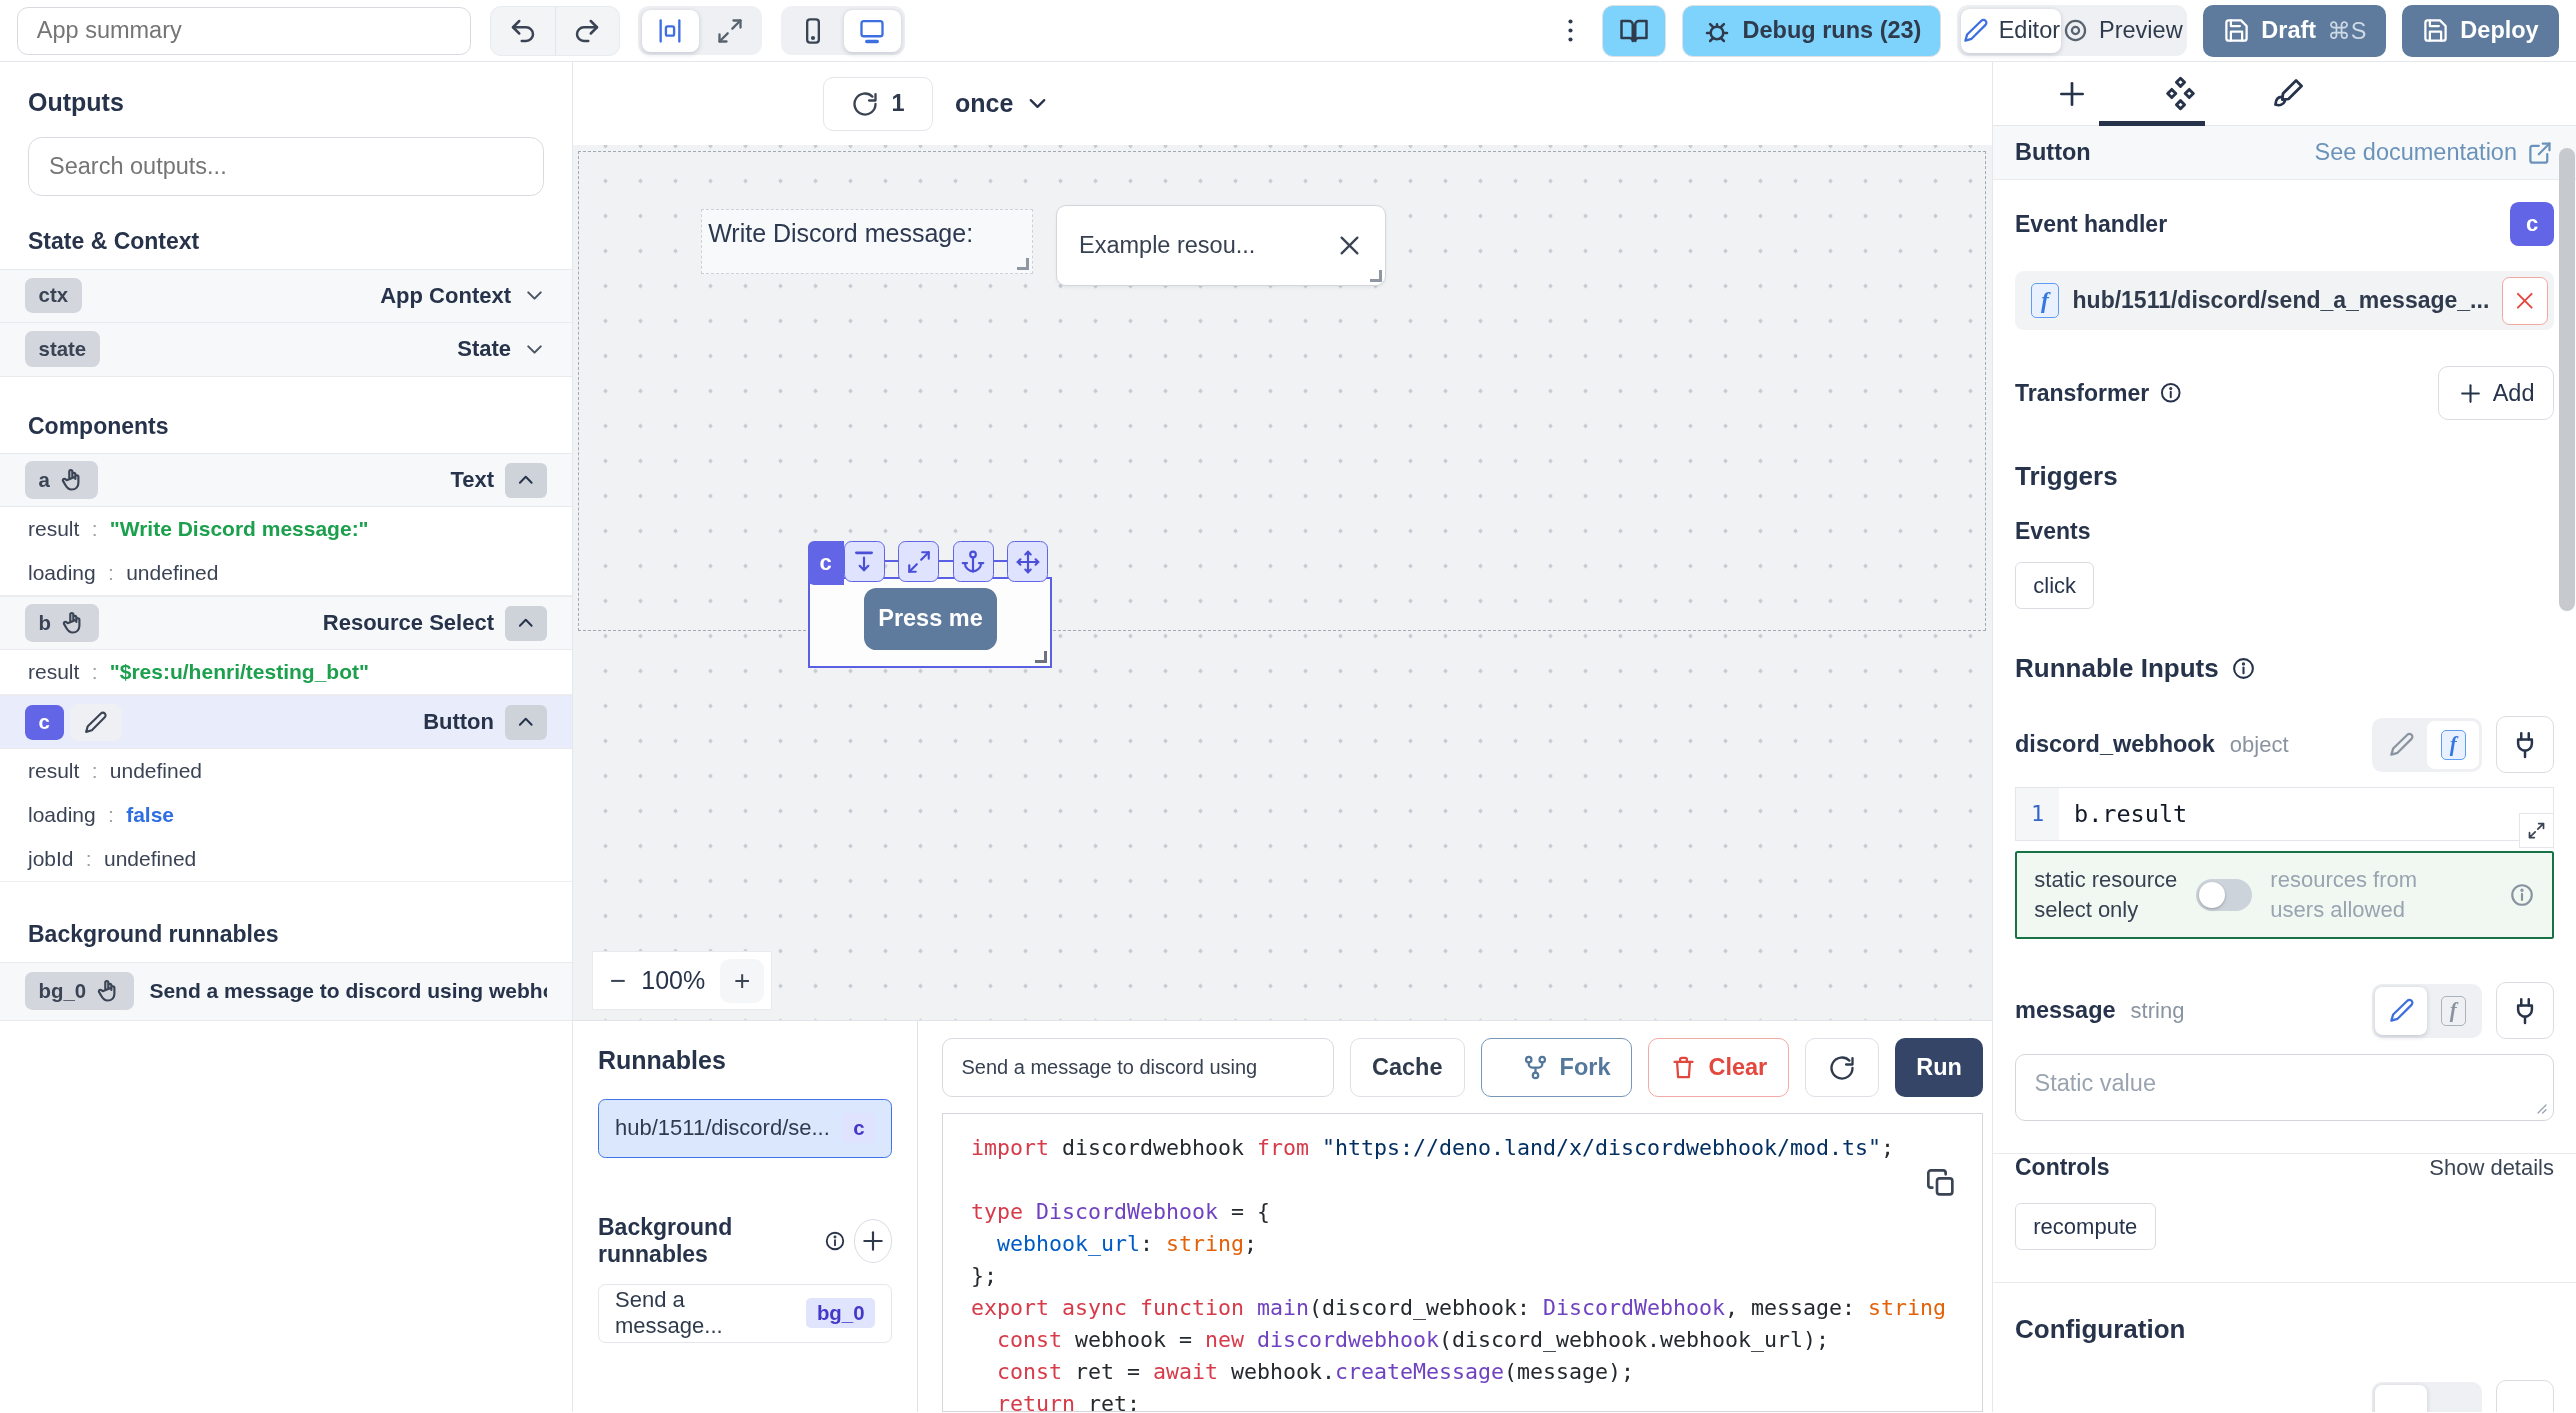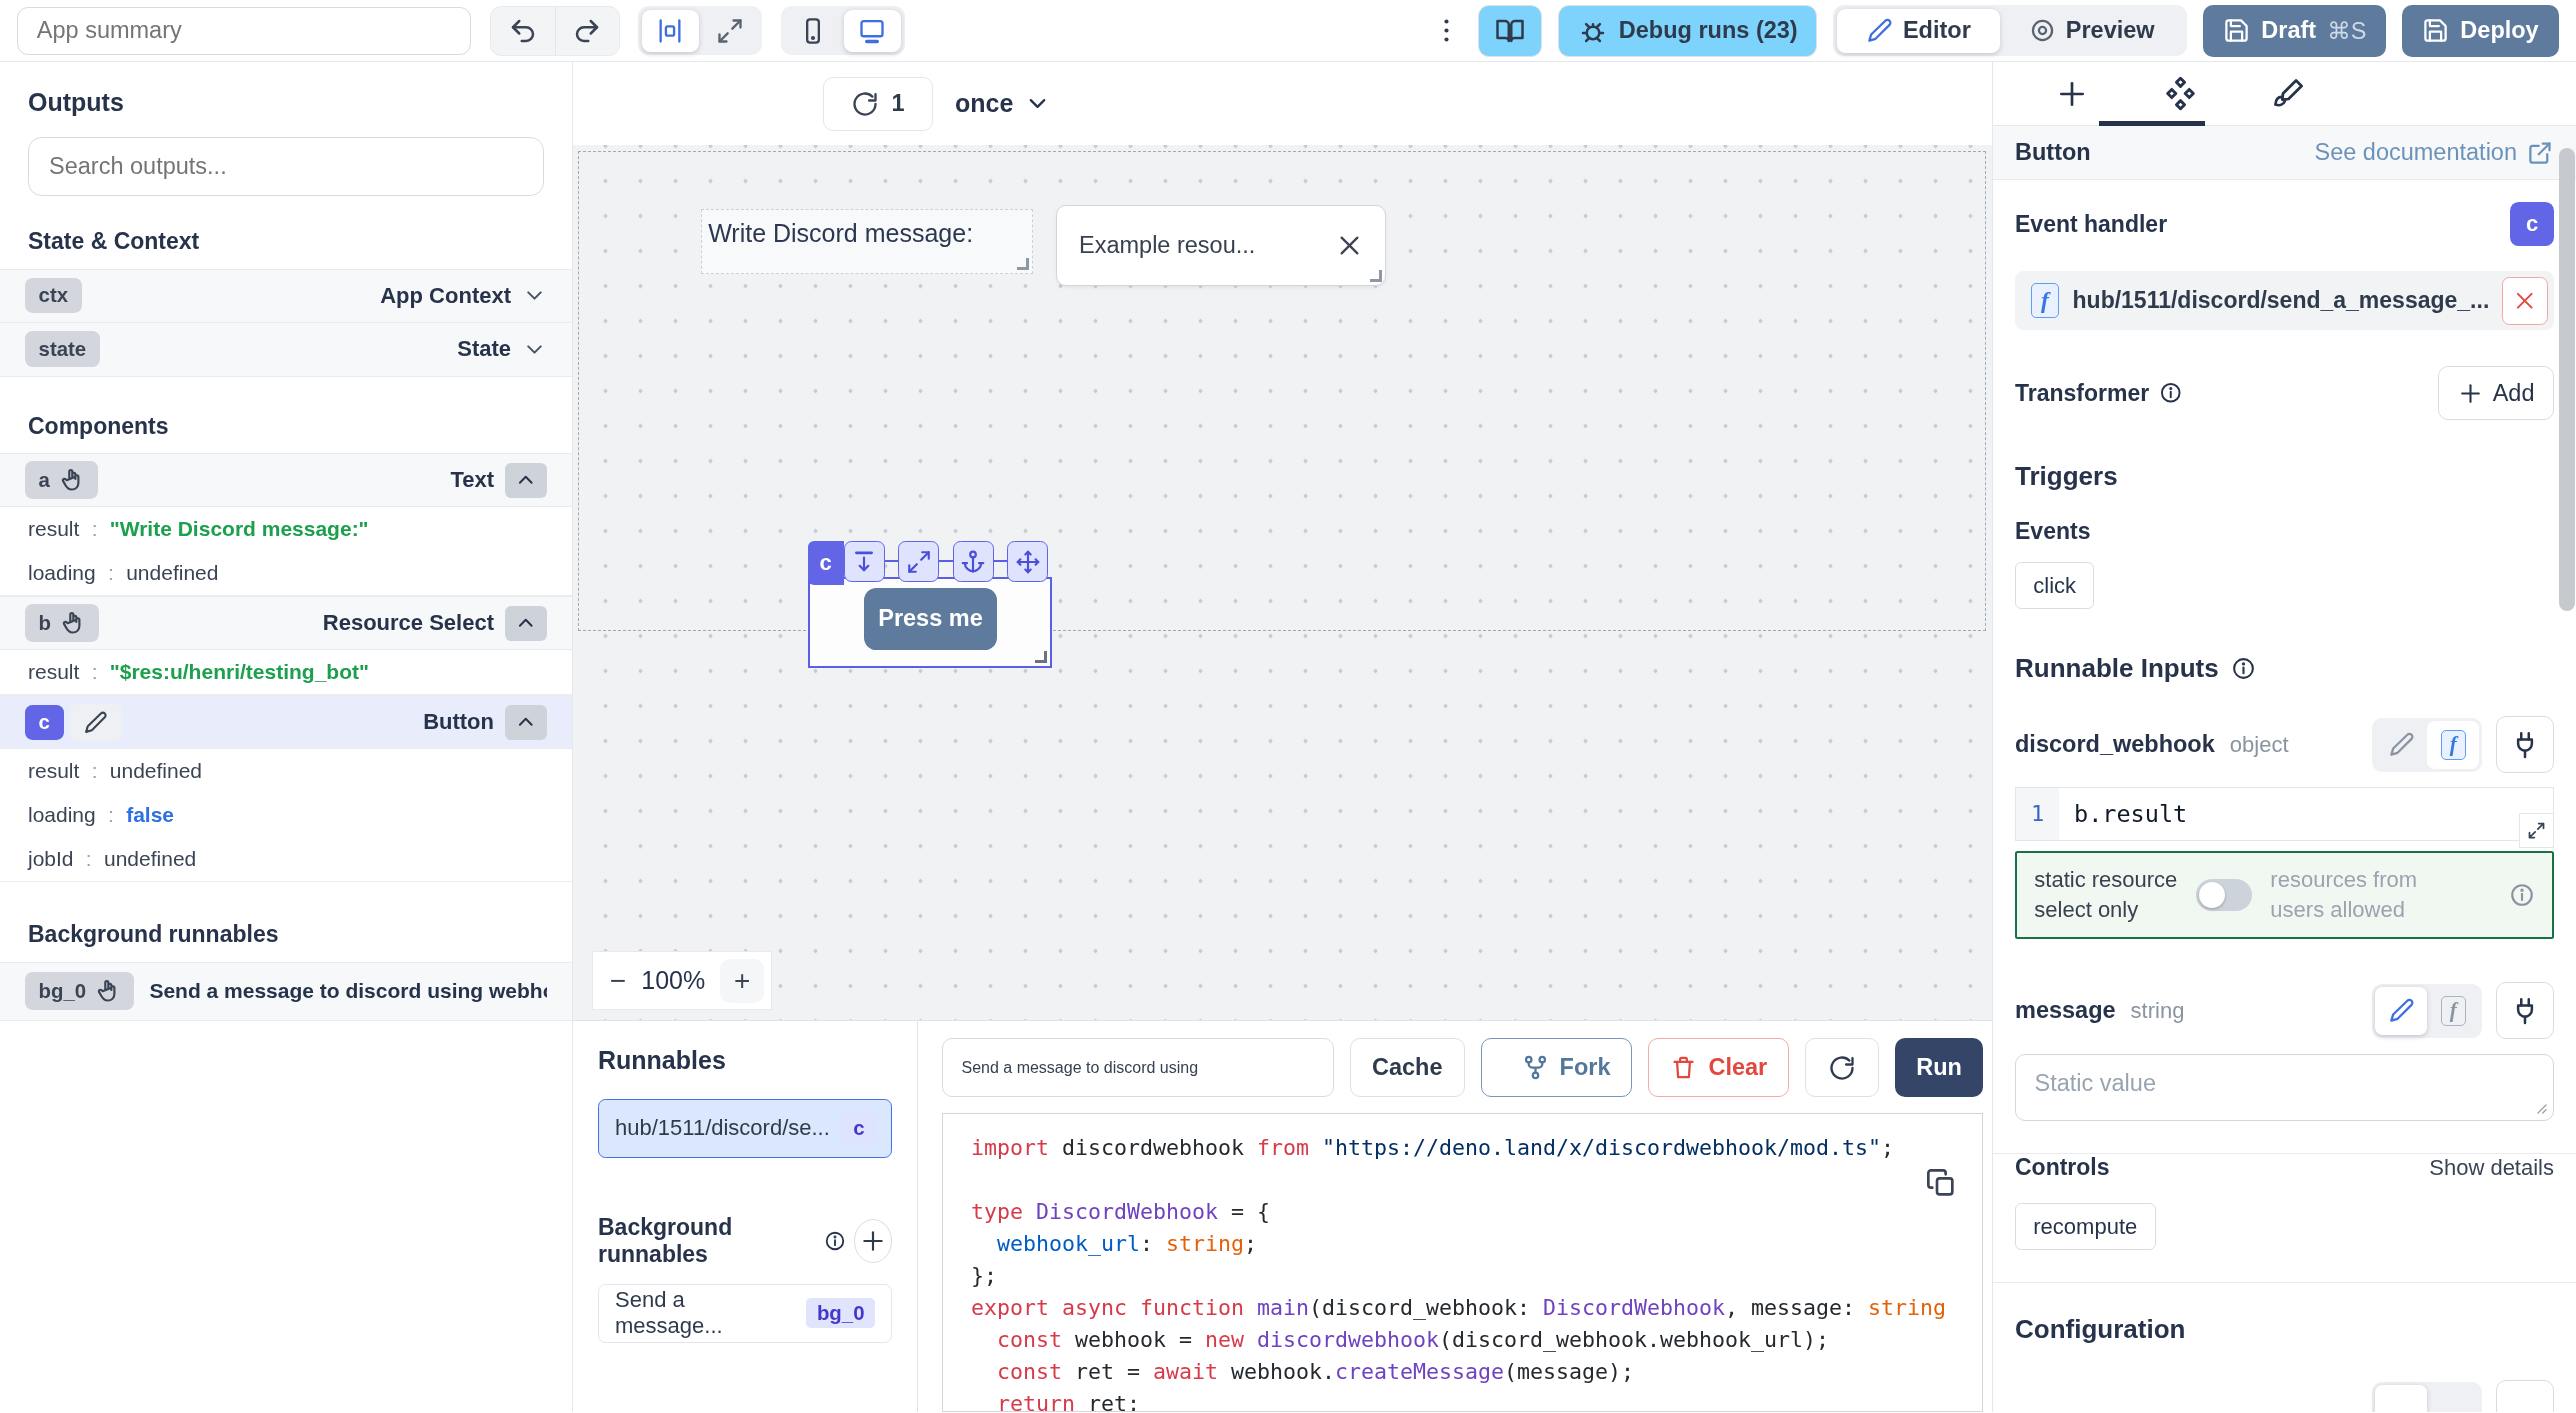--- a/index.html
+++ b/index.html
@@ -19,22 +19,22 @@
   .btn-group .gbtn + .gbtn { border-left:1.2px solid #e2e5e9; }
   .seg-group { display:flex; background:#eef0f3; border-radius:11px; padding:3.7px; gap:2.5px; }
   .seg-group .sbtn { width:57px; height:42px; display:flex; align-items:center; justify-content:center;
     border-radius:8.6px; color:#59636f; }
   .seg-group .sbtn.on { background:#fff; color:#3e6fe0; box-shadow:0 1.2px 5px rgba(20,30,60,.18); }
   .top-right { margin-left:auto; display:flex; align-items:center; gap:16px; }
   .kebab { color:#2f3b4d; width:31px; height:43px; }
   .tbtn { height:52px; border:1.2px solid #dde1e6; border-radius:11px; background:#7dd3fc;
     display:flex; align-items:center; gap:11px; padding:0 18.5px; font-size:23.5px; font-weight:600; color:#2f3b4d; }
   .tab-pair { display:flex; background:#eef0f3; border-radius:11px; padding:3.7px; }
-  .tab-pair .tp { height:44px; display:flex; align-items:center; gap:10px; padding:0 29px;
-    border-radius:8.6px; font-size:23.5px; font-weight:700; color:#2f3b4d; }
+  .tab-pair .tp { height:44px; display:flex; align-items:center; gap:10px; padding:0 1px;
+    border-radius:8.6px; font-size:23.5px; font-weight:400; color:#2f3b4d; }
   .tab-pair .tp.on { background:#fff; box-shadow:0 1.2px 5px rgba(20,30,60,.18); }
   .steel-btn { height:52px; background:#5e7b9d; border-radius:10px; color:#fff;
     display:flex; align-items:center; gap:11px; padding:0 20px; font-size:23.5px; font-weight:700; }
   .steel-btn .short { font-weight:400; color:#cdd9e6; }
 
   
   .main { display:flex; height:1350px; }
   .left { width:573px; border-right:1.2px solid #e4e7eb; overflow:hidden; }
   .center { width:1419px; display:flex; flex-direction:column; }
   .right { width:584px; border-left:1.2px solid #e4e7eb; position:relative; overflow:hidden; }
@@ -118,21 +118,21 @@
     padding:0 16px; font-size:22px; color:#2f3b4d; gap:12.3px; }
   .run-item.sel { background:#dbe7fd; border:1.9px solid #3e74e8; }
   .run-item.plain { background:#fff; border:1.2px solid #e3e6ea; }
   .mini-badge { margin-left:auto; background:#dfe3fd; color:#4338ca; font-weight:700; font-size:20.4px;
     border-radius:5px; padding:3.7px 11px; }
   .bg-head { margin-top:56px; display:flex; align-items:center; gap:8.6px; }
   .plus-circle { margin-left:auto; width:44px; height:44px; border:1.2px solid #d9dde2; border-radius:50%;
     display:flex; align-items:center; justify-content:center; color:#2f3b4d; }
   .code-col { flex:1; padding:17.3px 23.5px 0 23.5px; display:flex; flex-direction:column; }
   .script-bar { display:flex; align-items:center; gap:16px; }
-  .script-name { width:392px; height:59px; border:1.2px solid #d7dbe0; border-radius:10px; font-size:16px;
+  .script-name { width:392px; height:59px; border:1.2px solid #d7dbe0; border-radius:10px; font-size:20px;
     color:#374151; padding:0 18.5px; outline:none; font-family:"Liberation Sans", sans-serif; }
   .wbtn { height:59px; border-radius:10px; display:flex; align-items:center; justify-content:center;
     gap:11px; font-size:23.5px; font-weight:600; padding:0 21px; background:#fff; }
   .wbtn.cache { border:1.2px solid #dde1e6; color:#2f3b4d; }
   .wbtn.fork { border:1.9px solid #7697b8; color:#54779c;padding-left:40px; }
   .wbtn.clear { border:1.9px solid #f2aba5; color:#e2483d; }
   .wbtn.icon-only { border:1.2px solid #dde1e6; color:#2f3b4d; width:74px; padding:0; }
   .wbtn.run { background:#344567; color:#fff; border:none; }
   .code-panel { margin-top:16px; flex:1; border:1.2px solid #d3d7dc; background:#fff; position:relative;
     overflow:hidden; padding:17.3px 0 0 28px; }

